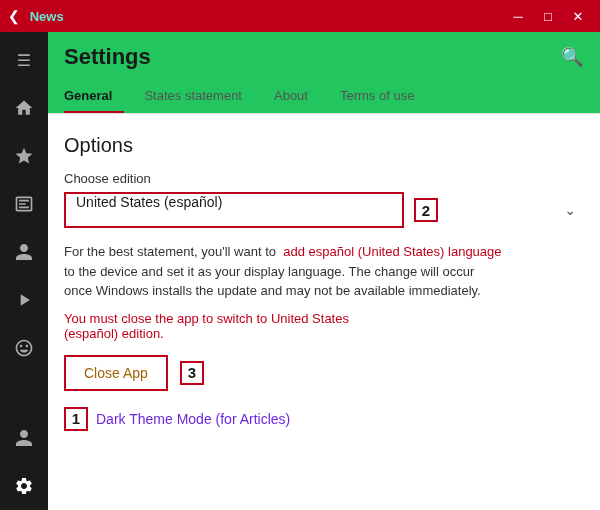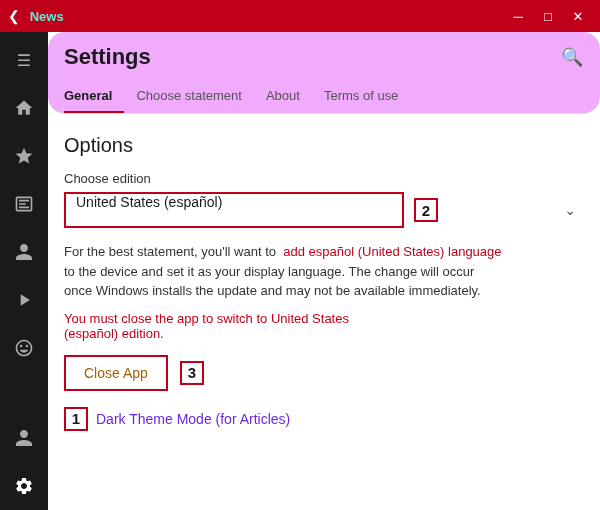--- a/index.html
+++ b/index.html
@@ -91,43 +91,42 @@
       flex: 1;
       background: #fff;
       display: flex;
       flex-direction: column;
       overflow: hidden;
     }
 
     
     .content-header {
       padding: 12px 16px 0 16px;
-      background: #f0abfc;
+      background: #22c55e;
       border-bottom: 1px solid #e0e0e0;
-      border-radius: 17px;
     }
     .header-top {
       display: flex;
       align-items: center;
       justify-content: space-between;
       margin-bottom: 12px;
     }
     .header-title {
       font-size: 22px;
       font-weight: 600;
       color: #1a1a1a;
     }
     .header-search {
       font-size: 18px;
       color: #555;
       cursor: pointer;
     }
     .nav-tabs {
       display: flex;
-      gap: 4px;
+      gap: 12px;
     }
     .nav-tab {
       font-size: 13px;
       color: #555;
       padding: 6px 12px 8px 0;
       margin-right: 8px;
       cursor: pointer;
       border-bottom: 2px solid transparent;
     }
     .nav-tab.active {
@@ -340,21 +339,21 @@
 
   <div class="content-area">
 
     <div class="content-header">
       <div class="header-top">
         <div class="header-title">Settings</div>
         <div class="header-search">🔍</div>
       </div>
       <div class="nav-tabs">
         <div class="nav-tab active">General</div>
-        <div class="nav-tab">Choose statement</div>
+        <div class="nav-tab">States statement</div>
         <div class="nav-tab">About</div>
         <div class="nav-tab">Terms of use</div>
       </div>
     </div>
 
     <div class="content-scroll">
       <div class="section-title">Options</div>
       <div class="field-label">Choose edition</div>
 
       <div class="dropdown-wrapper">

